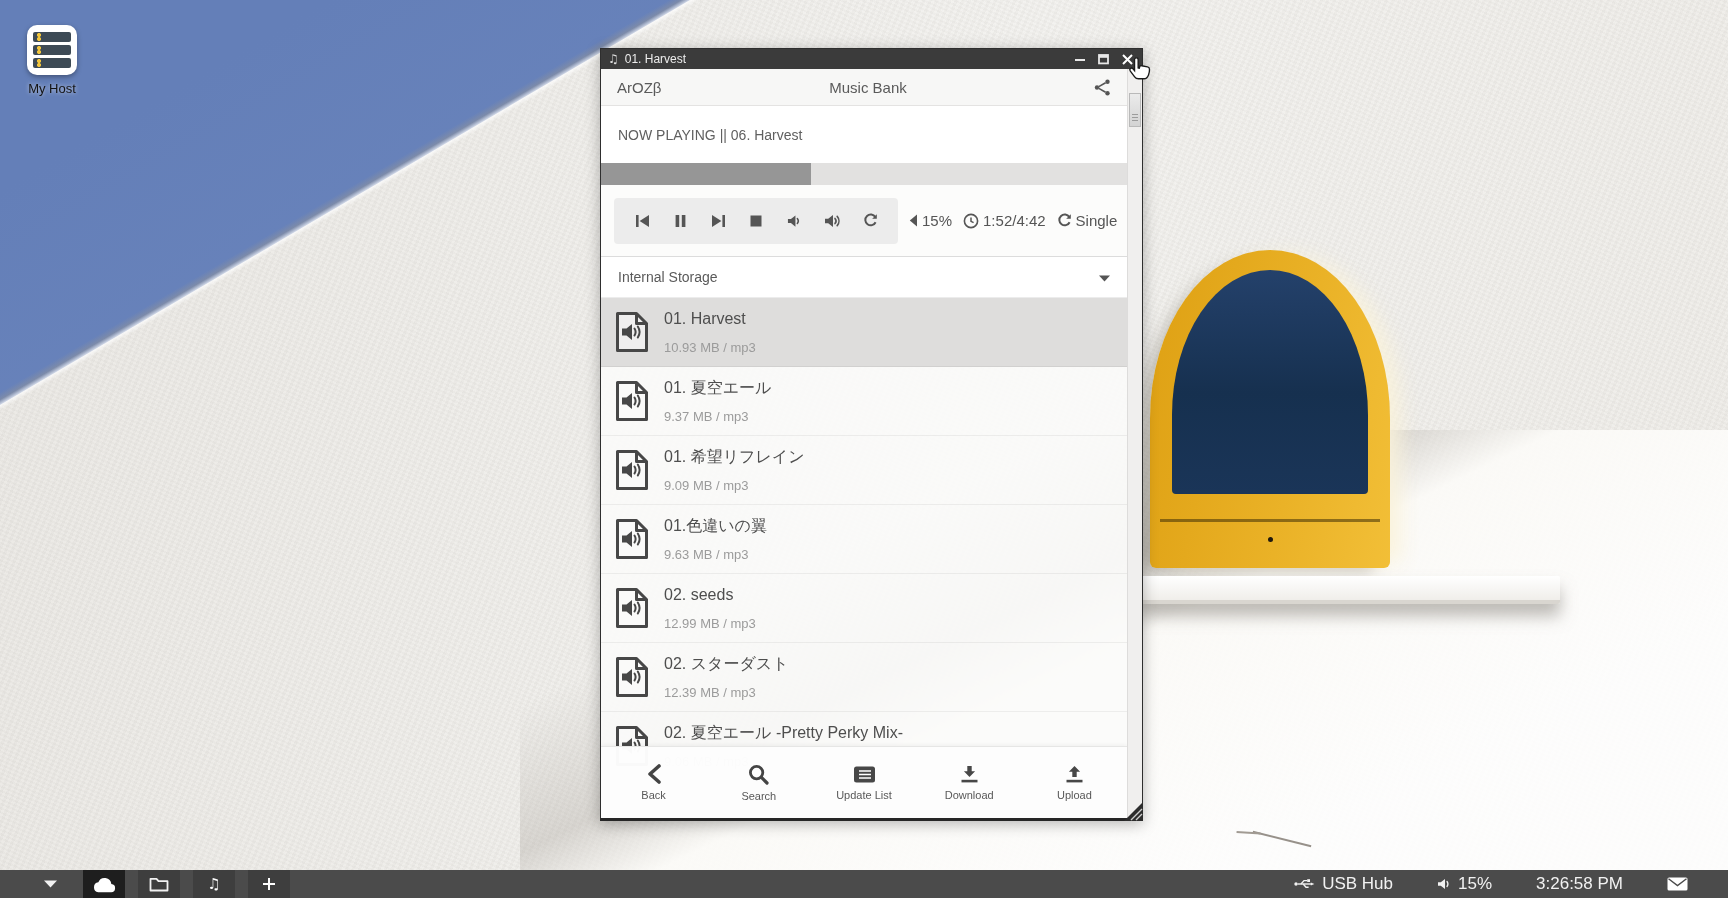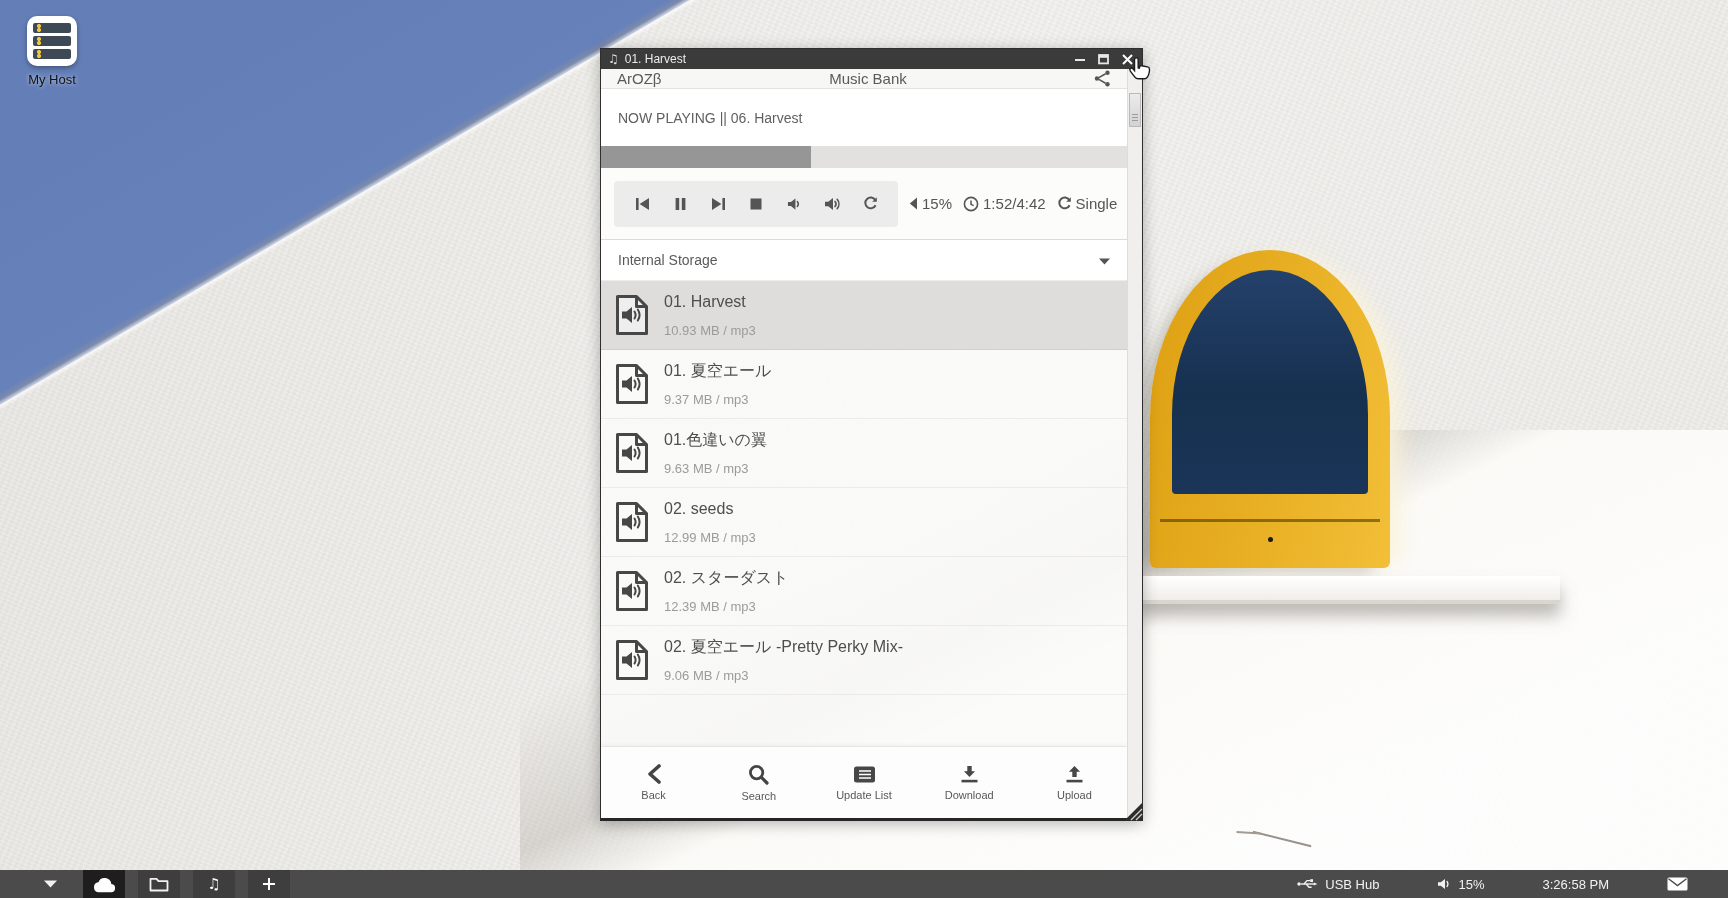--- a/index.html
+++ b/index.html
@@ -30,21 +30,21 @@
     background:linear-gradient(180deg,#24416b,#16304f 55%,#1a3558);
     border-radius:100px 100px 4px 4px / 148px 148px 4px 4px; }
   .arch-line { position:absolute; left:10px; right:10px; bottom:46px; height:3px; background:rgba(62,46,6,.55); }
   .arch-dot { position:absolute; left:50%; bottom:26px; width:5px; height:5px; margin-left:-2px; border-radius:50%; background:#20190e; }
   .sill { position:absolute; left:1138px; top:576px; width:422px; height:28px;
     background:linear-gradient(#ffffff,#f0eeea); border-radius:2px;
     border-bottom:4px solid #d9d6d0; box-shadow:0 12px 16px rgba(128,124,116,.5); }
   .twig { position:absolute; left:1252px; top:838px; width:60px; height:2px; background:#97918a; transform:rotate(14deg); }
   .twig::before { content:""; position:absolute; left:-16px; top:2px; width:24px; height:2px; background:#a19b93; transform:rotate(-10deg); }
   
-  .desktop-icon { position:absolute; left:14px; top:16px; width:76px; text-align:center; cursor:default; }
+  .desktop-icon { position:absolute; left:14px; top:25px; width:76px; text-align:center; cursor:default; }
   .icon-box { width:50px; height:50px; margin:0 auto; background:#fff; border-radius:10px;
     box-shadow:0 2px 5px rgba(0,0,0,.35); padding:7px 6px; display:flex; flex-direction:column; justify-content:space-between; }
   .slat { height:10px; border-radius:2px;
     background:radial-gradient(circle at 6px 3px, #f2c53c 1.6px, transparent 2.4px),
                radial-gradient(circle at 6px 7px, #f2c53c 1.6px, transparent 2.4px), #3d4a55; }
   .icon-label { margin-top:6px; font-size:13px; color:#141414; text-shadow:0 0 4px rgba(255,255,255,.65); }
   
   .window { position:absolute; left:600px; top:48px; width:543px; height:773px;
     border:1px solid #2e2e2e; border-bottom:3px solid #262626;
     background:rgba(251,251,250,.9); box-shadow:0 3px 14px rgba(0,0,0,.28); }
@@ -53,21 +53,21 @@
   .titlebar-title { flex:0 1 auto; white-space:nowrap; }
   .win-btns { margin-left:auto; display:flex; align-items:center; gap:9px; }
   .win-btn { width:15px; height:14px; display:flex; align-items:center; justify-content:center; }
   .content { position:absolute; top:20px; left:0; right:0; bottom:0; }
   .main { position:absolute; top:0; left:0; right:15px; bottom:0; overflow:hidden; }
   .scrollbar { position:absolute; top:0; right:0; bottom:0; width:15px; background:#f0efee; border-left:1px solid #dddcdb; }
   .scroll-thumb { position:absolute; top:24px; left:1px; right:1px; height:34px;
     background:linear-gradient(#ebebeb,#d3d3d3); border:1px solid #b9b9b9; }
   .scroll-thumb::after { content:""; position:absolute; left:2px; right:2px; bottom:5px; height:7px;
     background:repeating-linear-gradient(to bottom,#9c9c9c 0 1px, transparent 1px 3px); }
-  .app-header { height:20px; display:flex; align-items:center; padding:1px 16px; position:relative;
+  .app-header { height:37px; display:flex; align-items:center; padding:1px 16px; position:relative;
     background:rgba(247,247,246,.96); border-bottom:1px solid #e4e3e2; color:#5a5a5a; font-size:15px; }
   .app-title-center { position:absolute; left:8px; right:0; text-align:center; pointer-events:none; }
   .share-btn { margin-left:auto; display:flex; align-items:center; }
   .now-playing { height:57px; display:flex; align-items:center; padding:0 17px;
     font-size:14px; color:#606060; background:rgba(255,255,255,.9); }
   .progress { height:22px; background:#e2e1e0; }
   .progress-fill { height:100%; background:#969696; }
   .controls-row { height:71px; display:flex; align-items:center; padding:0 13px; background:rgba(252,252,251,.92); }
   .ctrl-group { height:46px; background:#ececec; border-radius:4px; display:flex; align-items:center; padding:0 9px; }
   .ctrl-btn { width:38px; height:46px; display:flex; align-items:center; justify-content:center; cursor:pointer; }
@@ -88,21 +88,21 @@
     color:#585858; font-size:11px; cursor:pointer; }
   .resize-grip { position:absolute; right:-1px; bottom:-3px; width:19px; height:19px; z-index:6; }
   
   .taskbar { position:absolute; left:0; bottom:0; width:1728px; height:28px; background:#4b4b4b;
     display:flex; align-items:center; color:#f2f2f2; z-index:10; }
   .tb-caret { margin-left:44px; display:flex; align-items:center; cursor:pointer; }
   .tb-tiles { display:flex; gap:13px; margin-left:26px; height:28px; }
   .tb-tile { width:42px; height:28px; background:#3e3e3e; display:flex; align-items:center; justify-content:center; cursor:pointer; }
   .tb-tile.active { background:#1e1e1e; }
   .tb-note { font-family:"DejaVu Sans", sans-serif; font-size:15px; color:#fff; }
-  .tb-right { margin-left:auto; display:flex; align-items:center; gap:58px; margin-right:40px; font-size:13px; }
+  .tb-right { margin-left:auto; display:flex; align-items:center; gap:44px; margin-right:40px; font-size:17px; }
   .tb-item { display:flex; align-items:center; gap:7px; white-space:nowrap; }
   
   .cursor { position:absolute; left:1126px; top:55px; z-index:50; pointer-events:none; }
 </style>
 </head>
 <body>
 
 <div class="stage">
 
   <div class="sky"></div>
@@ -269,20 +269,32 @@
               <path d="M21.5 2.5v10h10" fill="none" stroke="#474747" stroke-width="3" stroke-linejoin="round"></path>
               <path d="M7 17.5v7h4.5l5.5 4.5v-16l-5.5 4.5z" fill="#474747"></path>
               <path d="M19.5 17.5a6.5 6.5 0 0 1 0 7M22.8 15.5a10 10 0 0 1 0 11" fill="none" stroke="#474747" stroke-width="2" stroke-linecap="round"></path>
             </svg>
             <div>
               <div class="track-title">01. 夏空エール</div>
               <div class="track-meta">9.37 MB / mp3</div>
             </div>
           </div>
 
+          <div class="track">
+            <svg class="track-icon" width="34" height="42" viewBox="0 0 34 42">
+              <path d="M2.5 2.5h19l10 10v27h-29z" fill="rgba(250,250,250,.6)" stroke="#474747" stroke-width="3" stroke-linejoin="round"></path>
+              <path d="M21.5 2.5v10h10" fill="none" stroke="#474747" stroke-width="3" stroke-linejoin="round"></path>
+              <path d="M7 17.5v7h4.5l5.5 4.5v-16l-5.5 4.5z" fill="#474747"></path>
+              <path d="M19.5 17.5a6.5 6.5 0 0 1 0 7M22.8 15.5a10 10 0 0 1 0 11" fill="none" stroke="#474747" stroke-width="2" stroke-linecap="round"></path>
+            </svg>
+            <div>
+              <div class="track-title">01. 希望リフレイン</div>
+              <div class="track-meta">9.09 MB / mp3</div>
+            </div>
+          </div>
 
           <div class="track">
             <svg class="track-icon" width="34" height="42" viewBox="0 0 34 42">
               <path d="M2.5 2.5h19l10 10v27h-29z" fill="rgba(250,250,250,.6)" stroke="#474747" stroke-width="3" stroke-linejoin="round"></path>
               <path d="M21.5 2.5v10h10" fill="none" stroke="#474747" stroke-width="3" stroke-linejoin="round"></path>
               <path d="M7 17.5v7h4.5l5.5 4.5v-16l-5.5 4.5z" fill="#474747"></path>
               <path d="M19.5 17.5a6.5 6.5 0 0 1 0 7M22.8 15.5a10 10 0 0 1 0 11" fill="none" stroke="#474747" stroke-width="2" stroke-linecap="round"></path>
             </svg>
             <div>
               <div class="track-title">01.色違いの翼</div>

